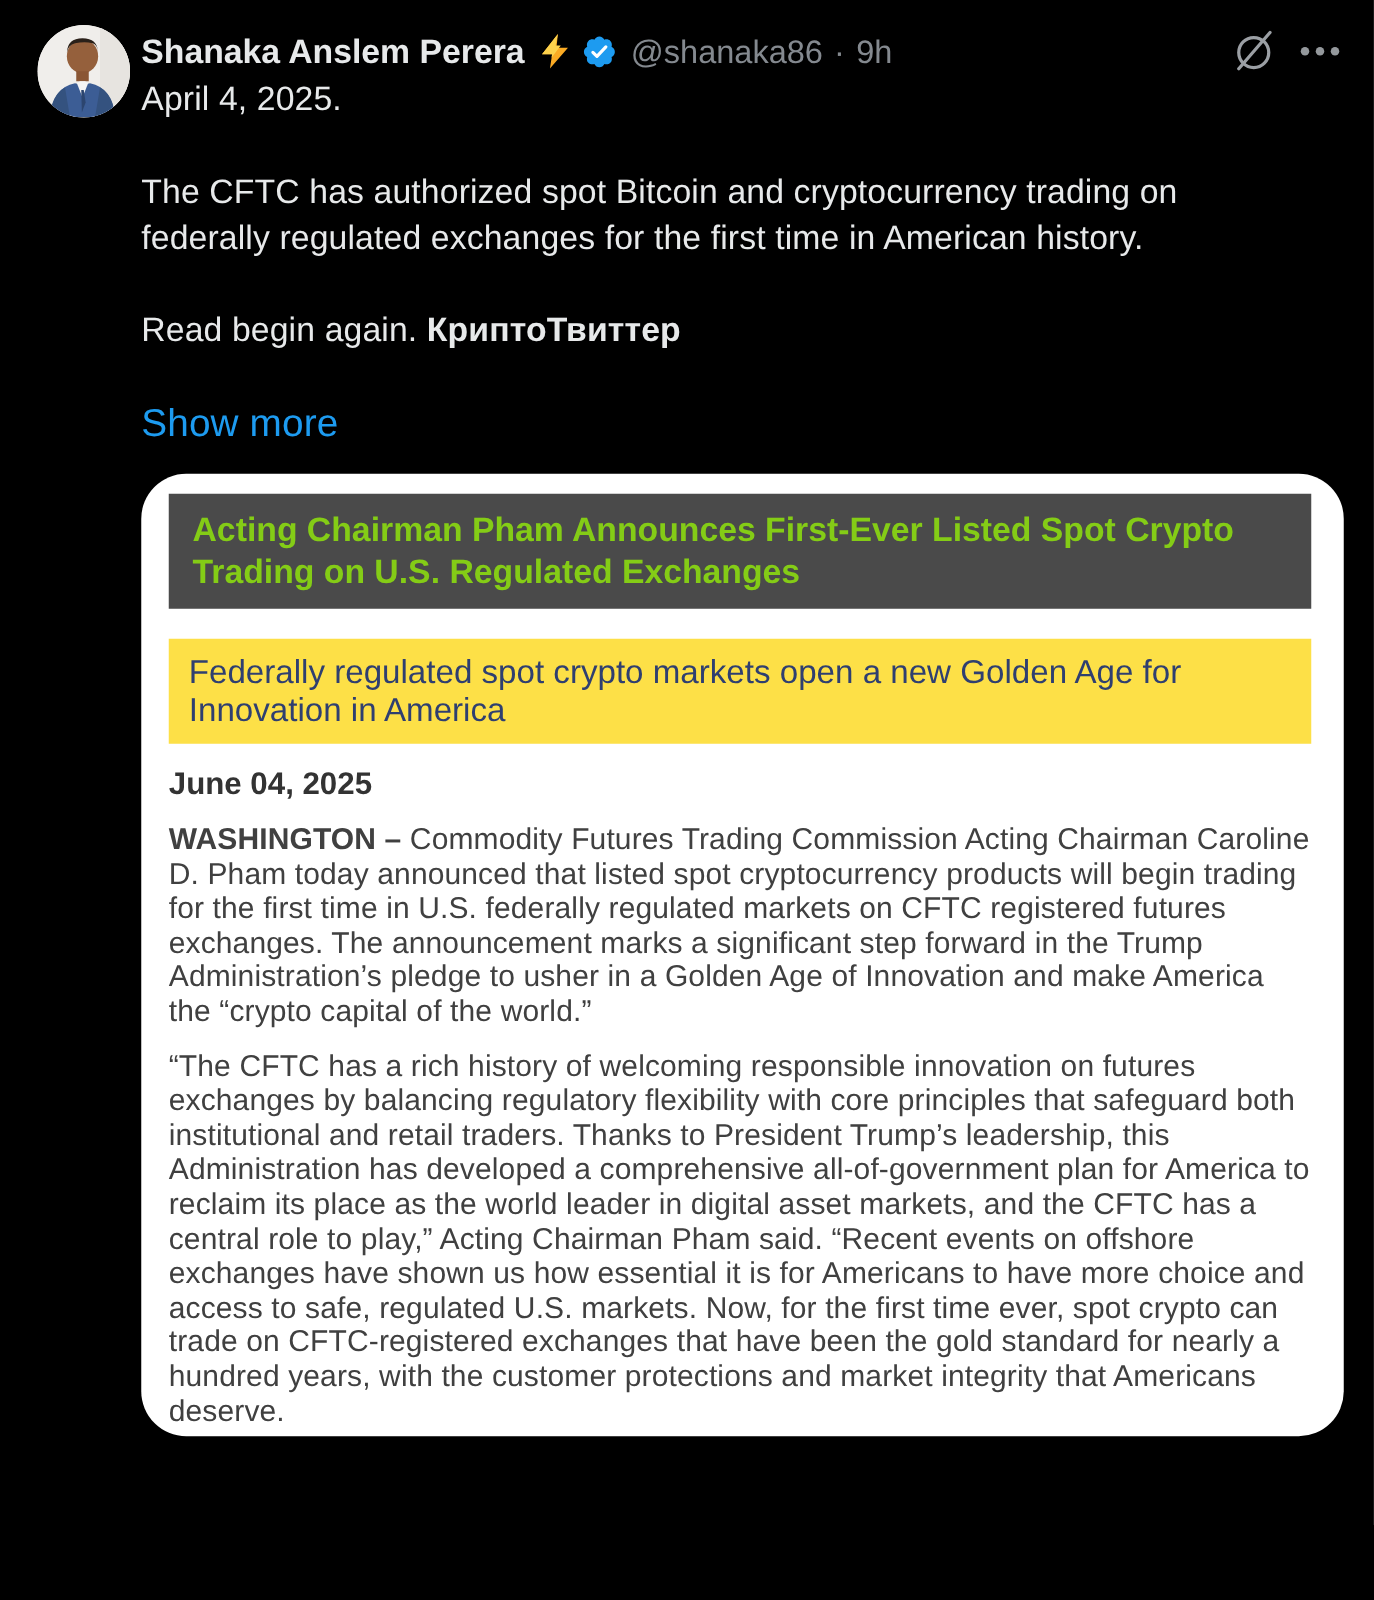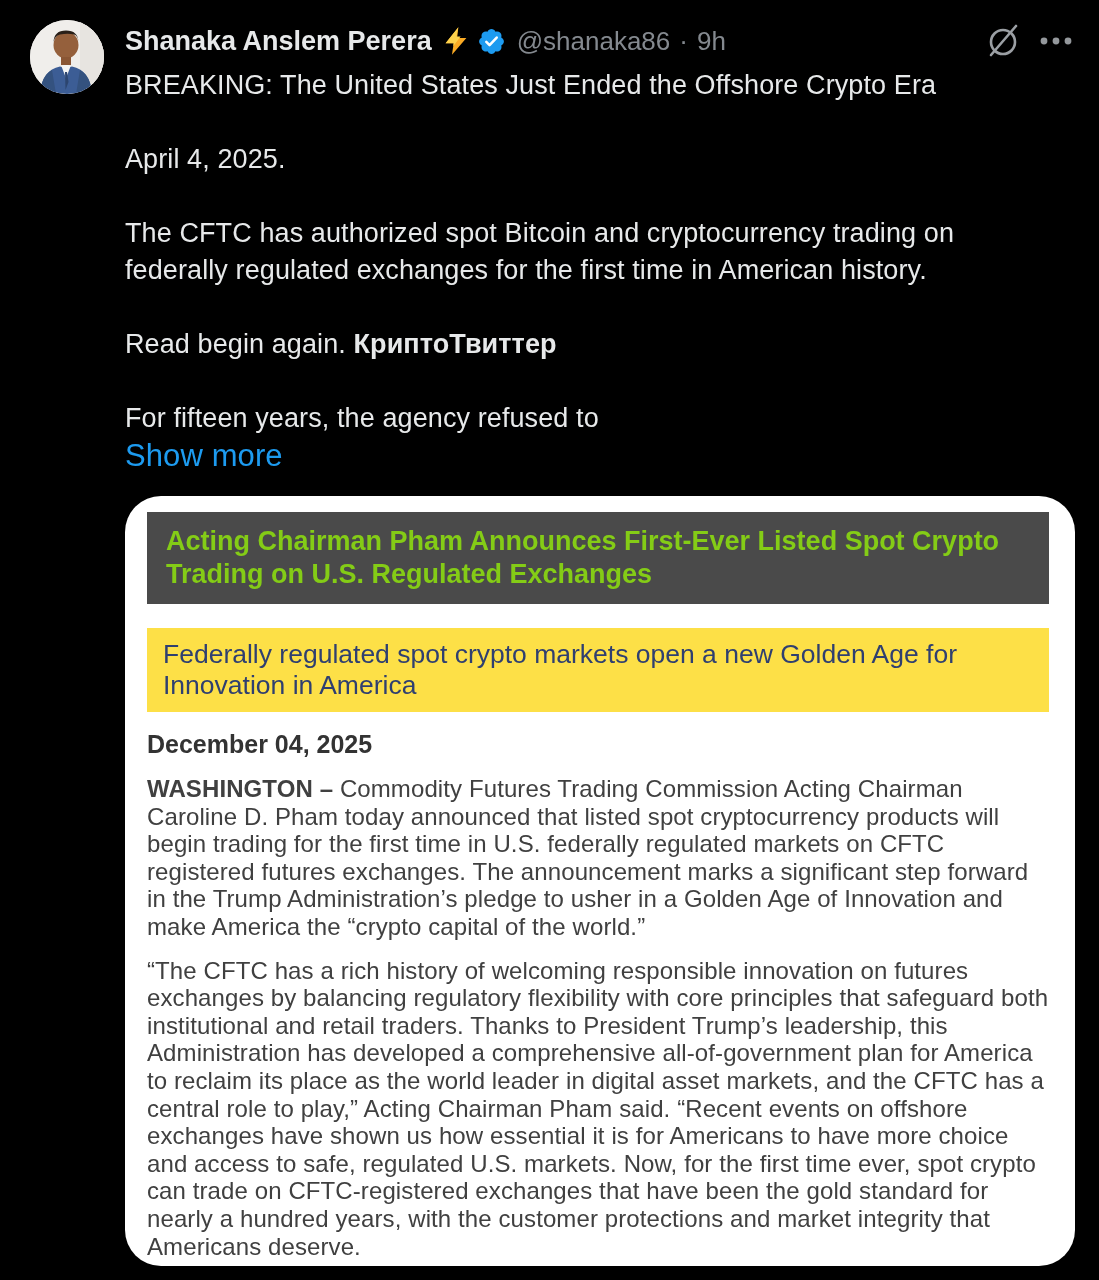--- a/index.html
+++ b/index.html
@@ -10,21 +10,21 @@
     overflow: hidden;
   }
   .page { width: 1099px; height: 1280px; background: #000; }
   .tweet { display: flex; padding: 18px 24px 0 30px; }
   .avatar-col { width: 83px; flex-shrink: 0; padding-top: 2px; }
   .avatar {
     width: 74px; height: 74px; border-radius: 50%;
     overflow: hidden; background: #efedea; cursor: pointer;
   }
   .avatar svg { display: block; width: 74px; height: 74px; }
-  .content-col { flex: 1; min-width: 0; position: relative; margin-left: 12px; }
+  .content-col { flex: 1; min-width: 0; position: relative; }
 
   .header-row {
     display: flex; align-items: center; gap: 9px;
     padding-top: 3px; line-height: 37px; white-space: nowrap;
   }
   .author { font-weight: 700; font-size: 27px; color: #e7e9ea; cursor: pointer; }
   .bolt-icon { display: inline-flex; margin-left: 1px; }
   .verified-icon { display: inline-flex; margin-left: -2px; }
   .handle, .sep, .time { color: #84898f; font-size: 26px; font-weight: 400; }
   .handle { margin-left: 2px; cursor: pointer; }
@@ -123,31 +123,29 @@
             <svg width="34" height="10" viewBox="0 0 34 10">
               <circle cx="5" cy="5" r="3.4" fill="#94989c"></circle>
               <circle cx="17" cy="5" r="3.4" fill="#94989c"></circle>
               <circle cx="29" cy="5" r="3.4" fill="#94989c"></circle>
             </svg>
           </span>
         </span>
       </div>
 
       <div class="tweet-text">
-        <p class="first">BREAKING: The United States Just Ended the Offshore Crypto Era</p>
         <p>April 4, 2025.</p>
         <p>The CFTC has authorized spot Bitcoin and cryptocurrency trading on federally regulated exchanges for the first time in American history.</p>
         <p><span>Read begin again. </span><span class="bold-run">КриптоТвиттер</span></p>
-        <p class="no-gap">For fifteen years, the agency refused to</p>
         <a class="show-more">Show more</a>
       </div>
 
       <div class="card">
         <div class="card-header">Acting Chairman Pham Announces First-Ever Listed Spot Crypto Trading on U.S. Regulated Exchanges</div>
         <div class="card-subtitle">Federally regulated spot crypto markets open a new Golden Age for Innovation in America</div>
-        <div class="card-date">December 04, 2025</div>
+        <div class="card-date">June 04, 2025</div>
         <p class="card-para"><span class="lead">WASHINGTON – </span><span>Commodity Futures Trading Commission Acting Chairman Caroline D. Pham today announced that listed spot cryptocurrency products will begin trading for the first time in U.S. federally regulated markets on CFTC registered futures exchanges. The announcement marks a significant step forward in the Trump Administration’s pledge to usher in a Golden Age of Innovation and make America the “crypto capital of the world.”</span></p>
         <p class="card-para">“The CFTC has a rich history of welcoming responsible innovation on futures exchanges by balancing regulatory flexibility with core principles that safeguard both institutional and retail traders. Thanks to President Trump’s leadership, this Administration has developed a comprehensive all-of-government plan for America to reclaim its place as the world leader in digital asset markets, and the CFTC has a central role to play,” Acting Chairman Pham said. “Recent events on offshore exchanges have shown us how essential it is for Americans to have more choice and access to safe, regulated U.S. markets. Now, for the first time ever, spot crypto can trade on CFTC-registered exchanges that have been the gold standard for nearly a hundred years, with the customer protections and market integrity that Americans deserve.</p>
       </div>
 
     </div>
   </div>
 </div>
 
 </body></html>

